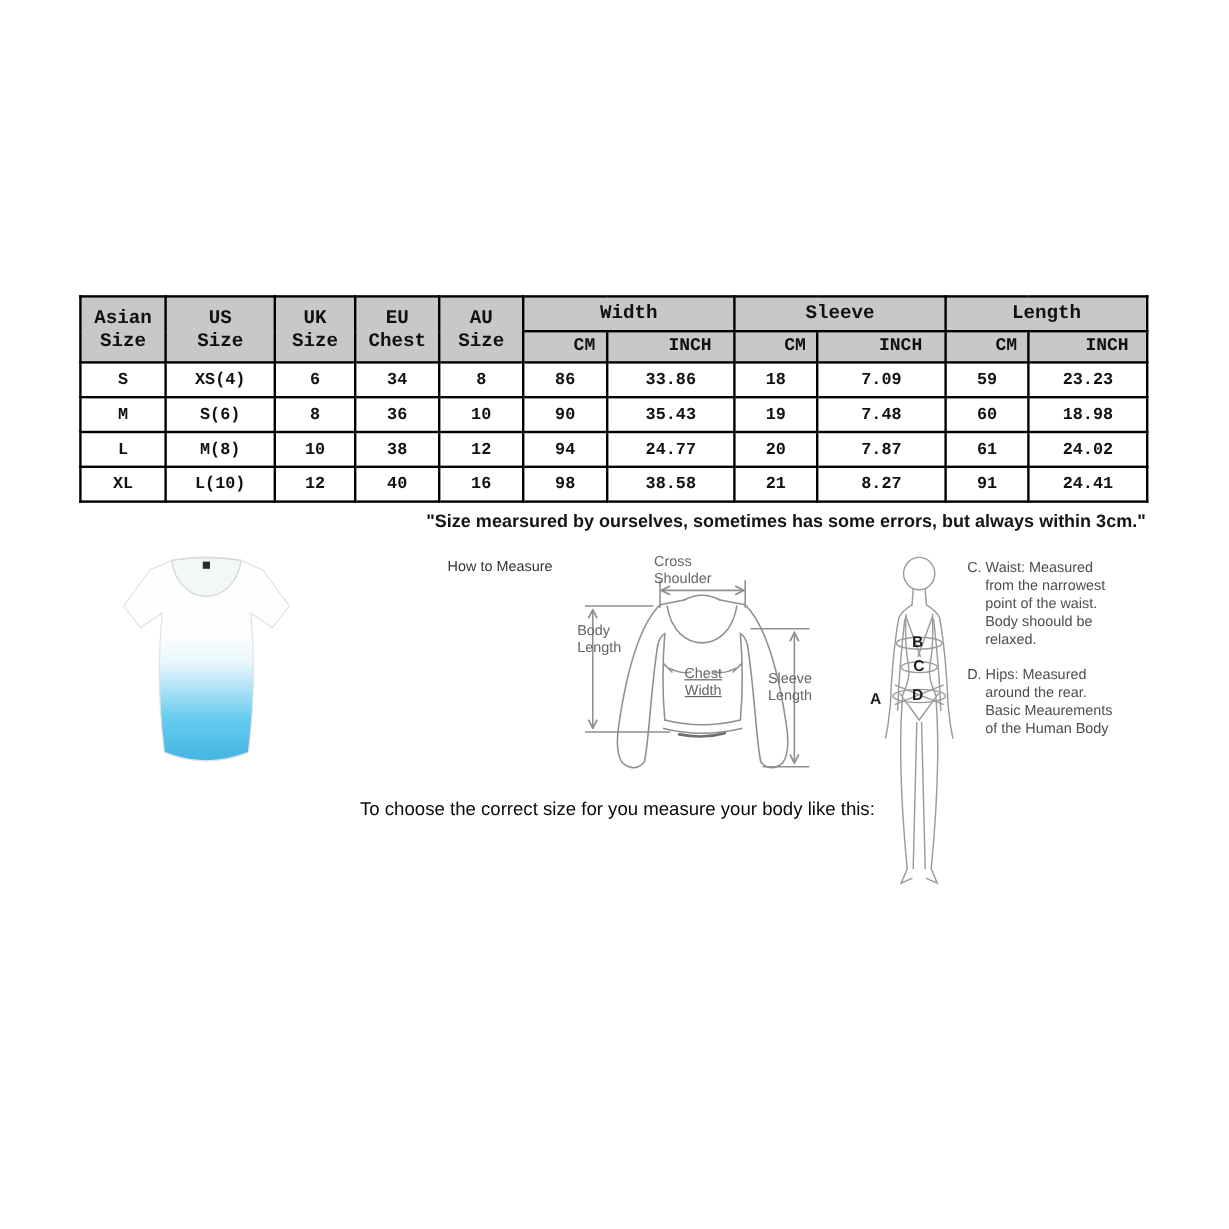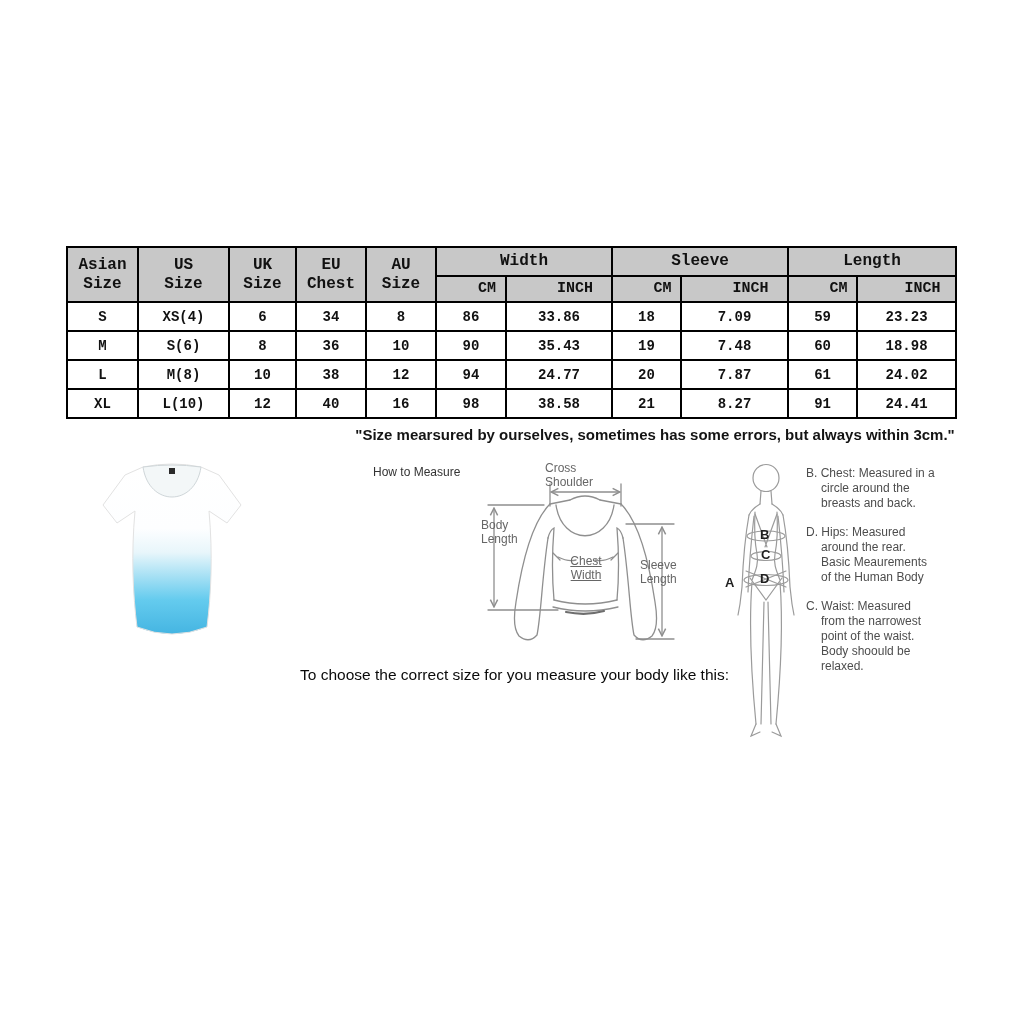--- a/index.html
+++ b/index.html
@@ -274,25 +274,22 @@
     <path d="M 67,130 C 70,170 68,220 63,272 M 55,150 C 56,190 57,230 58,272"></path>
     <path d="M 43,272 L 38,284 L 47,280 M 63,272 L 68,284 L 59,280"></path>
   </g>
   <text class="marker" x="12" y="135">A</text>
   <text class="marker" x="47" y="87">B</text>
   <text class="marker" x="48" y="107">C</text>
   <text class="marker" x="47" y="131">D</text>
 </svg>
 
 <div class="instructions">
-  <div class="instr">B. Chest: Measured in a
-circle around the
-breasts and back.</div>
-  <div class="instr">D. Hips: Measured
-around the rear.
-Basic Meaurements
-of the Human Body</div>
   <div class="instr">C. Waist: Measured
 from the narrowest
 point of the waist.
 Body shoould be
 relaxed.</div>
+  <div class="instr">D. Hips: Measured
+around the rear.
+Basic Meaurements
+of the Human Body</div>
 </div>
 
 </body></html>

